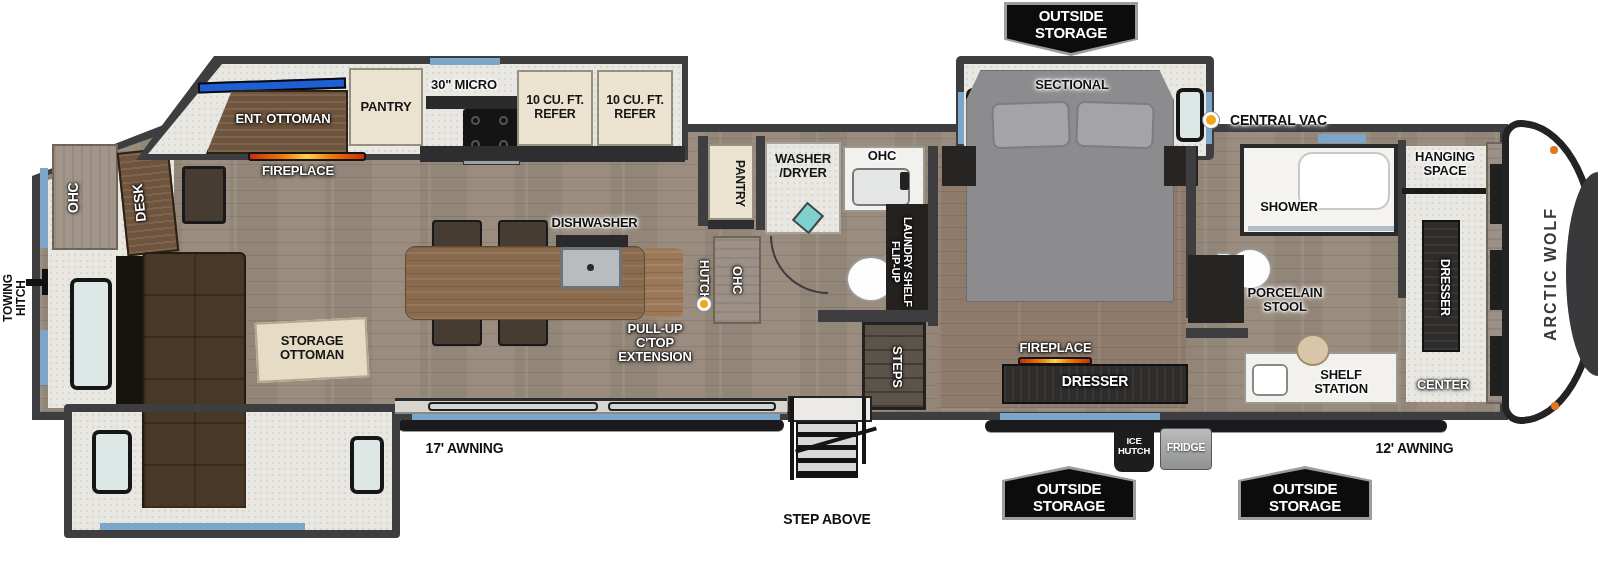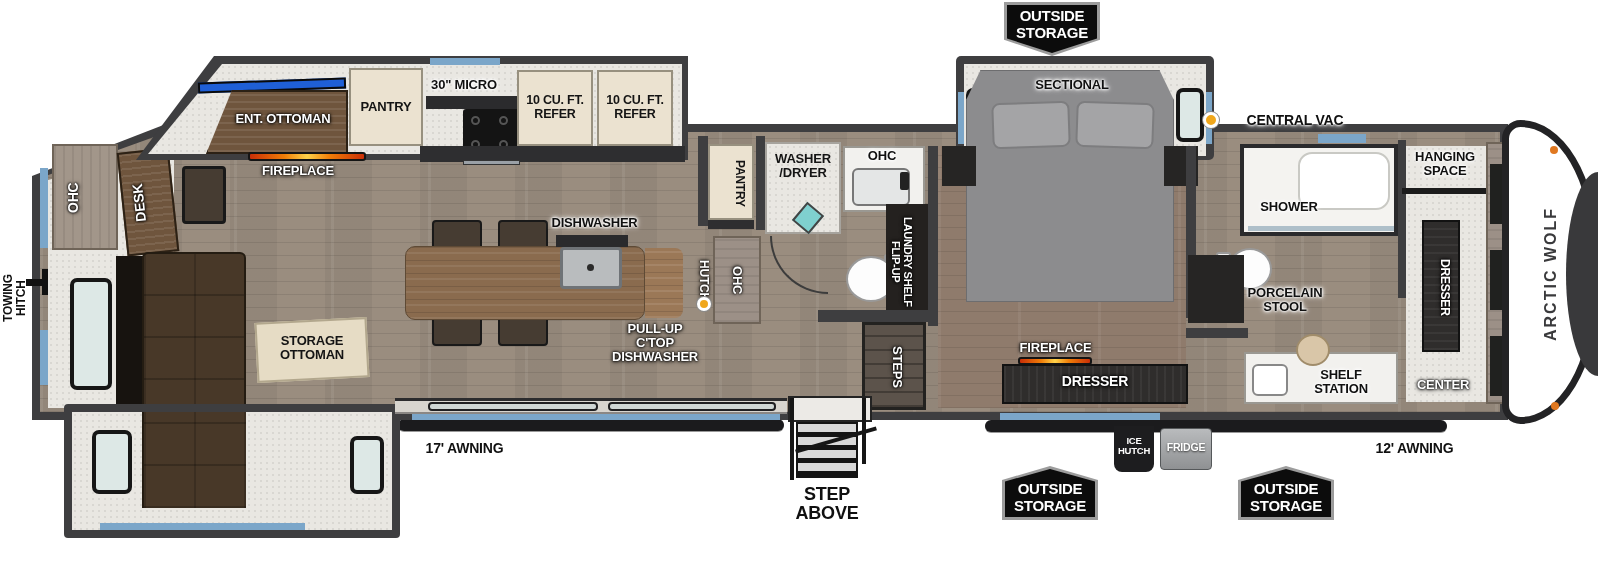--- a/index.html
+++ b/index.html
@@ -33,21 +33,21 @@
   .flame{background:linear-gradient(90deg,#c92f07,#f07d08 30%,#ffd24a 50%,#f07d08 70%,#c92f07);
          border:2px solid #141414;border-radius:3px}
   .win{background:#dde8e6;border:4px solid #161616;border-radius:7px}
   .lb{position:absolute;font-weight:700;font-size:13px;line-height:1.08;text-align:center;
       white-space:pre-line;letter-spacing:-.2px;box-sizing:border-box}
   .dk{color:#101010;text-shadow:0 0 2px #fff,0 0 3px #fff,0 0 4px #fff,0 0 6px rgba(255,255,255,.9)}
   .wt{color:#fff;text-shadow:0 0 2px #000,0 0 3px rgba(0,0,0,.95),0 1px 4px rgba(0,0,0,.8)}
   .vdn{writing-mode:vertical-rl}
   .vlr{writing-mode:vertical-lr}
   .vup{writing-mode:vertical-rl;transform:rotate(180deg)}
-  .banner{position:absolute;width:96px;height:54px}
+  .banner{position:absolute;width:134px;height:54px}
   .banner .bg1{position:absolute;inset:0;background:#9c9c9c}
   .banner .bg2{position:absolute;inset:3px;background:#0c0c0c}
   .pt-down{clip-path:polygon(0 0,100% 0,100% 70%,50% 100%,0 70%)}
   .pt-up{clip-path:polygon(50% 0,100% 26%,100% 100%,0 100%,0 26%)}
   .banner .txt{position:absolute;inset:0;display:flex;align-items:center;justify-content:center;
       color:#fff;font-weight:700;font-size:15px;line-height:1.1;text-align:center;white-space:pre-line;letter-spacing:-.3px}
   .banner.pt-txt-up .txt{padding-top:9px}
   .banner.pt-txt-down .txt{padding-bottom:9px}
   .dot{border-radius:50%;background:#f0a71c;border:3px solid #fff;box-shadow:0 0 0 1px #8a8a8a}
   .chair{background:#463c32;border:2px solid #191919;border-radius:4px}
@@ -129,21 +129,21 @@
   <div class="abs chair" style="left:432px;top:316px;width:50px;height:30px"></div>
   <div class="abs chair" style="left:498px;top:316px;width:50px;height:30px"></div>
   <div class="abs island-wood" style="left:405px;top:246px;width:240px;height:74px;border-radius:10px;border:1px solid #5e4a35"></div>
   <div class="abs island-wood" style="left:645px;top:248px;width:38px;height:70px;border-radius:0 8px 8px 0;filter:brightness(1.12)"></div>
   <div class="abs" style="left:556px;top:235px;width:72px;height:12px;background:#2a2a2c"></div>
   <div class="abs" style="left:560px;top:247px;width:62px;height:42px;background:#b9bcbe;border:3px solid #6f7377;border-radius:4px"></div>
   <div class="abs" style="left:587px;top:264px;width:7px;height:7px;background:#2a2a2a;border-radius:50%"></div>
   <div class="lb dk" style="left:542px;top:216px;width:105px">DISHWASHER</div>
   <div class="lb wt" style="left:605px;top:322px;width:100px">PULL-UP
 C'TOP
-DISHWASHER</div>
+EXTENSION</div>
 
   <div class="abs graywoodv" style="left:713px;top:236px;width:48px;height:88px"></div>
   <div class="lb wt vdn" style="left:692px;top:238px;width:18px;height:84px;font-size:12px">HUTCH</div>
   <div class="lb wt vdn" style="left:726px;top:244px;width:18px;height:72px;font-size:13px">OHC</div>
   <div class="abs dot" style="left:697px;top:297px;width:14px;height:14px"></div>
 
   <div class="abs wall" style="left:698px;top:136px;width:10px;height:90px"></div>
   <div class="abs cream" style="left:708px;top:144px;width:46px;height:76px"></div>
   <div class="lb vdn" style="left:716px;top:150px;width:30px;height:66px;color:#141414;font-size:12px">PANTRY</div>
   <div class="abs" style="left:708px;top:220px;width:46px;height:9px;background:#2e2e30"></div>
@@ -180,21 +180,21 @@
   <div class="abs darkbox" style="left:942px;top:146px;width:34px;height:40px"></div>
   <div class="abs darkbox" style="left:1164px;top:146px;width:34px;height:40px"></div>
 
   <div class="lb wt" style="left:998px;top:341px;width:115px">FIREPLACE</div>
   <div class="abs flame" style="left:1018px;top:357px;width:74px;height:8px"></div>
   <div class="abs" style="left:1002px;top:364px;width:186px;height:40px;background-color:#2f2d2c;border:2px solid #121212;background-image:repeating-linear-gradient(90deg,rgba(255,255,255,.05) 0 2px,transparent 2px 8px)"></div>
   <div class="lb wt" style="left:1035px;top:374px;width:120px;font-size:14px">DRESSER</div>
   <div class="abs blue" style="left:1000px;top:413px;width:160px;height:7px"></div>
 
   <div class="abs dot" style="left:1203px;top:112px;width:16px;height:16px"></div>
-  <div class="lb dk" style="left:1230px;top:113px;width:130px;text-align:center;font-size:14px">CENTRAL VAC</div>
+  <div class="lb dk" style="left:1230px;top:113px;width:130px;text-align:left;font-size:14px">CENTRAL VAC</div>
 
   <div class="abs wall" style="left:1186px;top:146px;width:10px;height:172px"></div>
   <div class="abs" style="left:1240px;top:144px;width:158px;height:92px;background:#f4f3f0;border:4px solid #2a2a2c"></div>
   <div class="abs" style="left:1298px;top:152px;width:92px;height:58px;background:#ffffff;border:2px solid #c9c9c4;border-radius:14px"></div>
   <div class="abs" style="left:1248px;top:226px;width:146px;height:5px;background:#aebfc9"></div>
   <div class="lb dk" style="left:1244px;top:200px;width:90px">SHOWER</div>
   <div class="abs" style="left:1216px;top:252px;width:15px;height:34px;background:#efefed;border:2px solid #999;border-radius:3px"></div>
   <div class="abs" style="left:1228px;top:248px;width:44px;height:42px;background:#fdfdfd;border:2px solid #999;border-radius:50%"></div>
   <div class="lb dk" style="left:1240px;top:286px;width:90px">PORCELAIN
 STOOL</div>
@@ -229,21 +229,21 @@
   <div class="abs" style="left:395px;top:398px;width:392px;height:16px;background:#d8d5cf;border-top:3px solid #2c2c2e;border-bottom:2px solid #8a8784;box-sizing:border-box"></div>
   <div class="abs" style="left:428px;top:402px;width:170px;height:9px;background:#cfd6d4;border:2px solid #1f1f21;border-radius:4px"></div>
   <div class="abs" style="left:608px;top:402px;width:168px;height:9px;background:#cfd6d4;border:2px solid #1f1f21;border-radius:4px"></div>
   <div class="abs blue" style="left:412px;top:414px;width:368px;height:6px"></div>
 
   <div class="abs" style="left:788px;top:396px;width:84px;height:26px;background:#eceae6;border:2px solid #232323"></div>
   <div class="abs" style="left:796px;top:422px;width:62px;height:56px;background:repeating-linear-gradient(0deg,#141414 0 5px,#d9d9d9 5px 13px);border:2px solid #141414"></div>
   <div class="abs" style="left:790px;top:398px;width:4px;height:82px;background:#161616"></div>
   <div class="abs" style="left:862px;top:398px;width:4px;height:66px;background:#161616"></div>
   <div class="abs" style="left:794px;top:438px;width:84px;height:4px;background:#161616;transform:rotate(-16deg)"></div>
-  <div class="lb dk" style="left:772px;top:485px;width:110px;font-size:18px">STEP ABOVE</div>
+  <div class="lb dk" style="left:772px;top:512px;width:110px;font-size:14px">STEP ABOVE</div>
 
   <div class="abs" style="left:1114px;top:426px;width:40px;height:46px;background:#1d1d1f;border-radius:0 0 8px 8px"></div>
   <div class="lb wt" style="left:1114px;top:436px;width:40px;font-size:9.5px;text-shadow:none">ICE
 HUTCH</div>
   <div class="abs" style="left:1160px;top:428px;width:52px;height:42px;background:linear-gradient(180deg,#b9bbbd,#8f9193);border-radius:4px;border:1px solid #55585a"></div>
   <div class="lb" style="left:1160px;top:442px;width:52px;font-size:10.5px;color:#fff;text-shadow:0 1px 2px #333">FRIDGE</div>
 
   <div class="banner pt-txt-down" style="left:1004px;top:2px">
     <div class="bg1 pt-down"></div>
     <div class="bg2 pt-down"></div>

